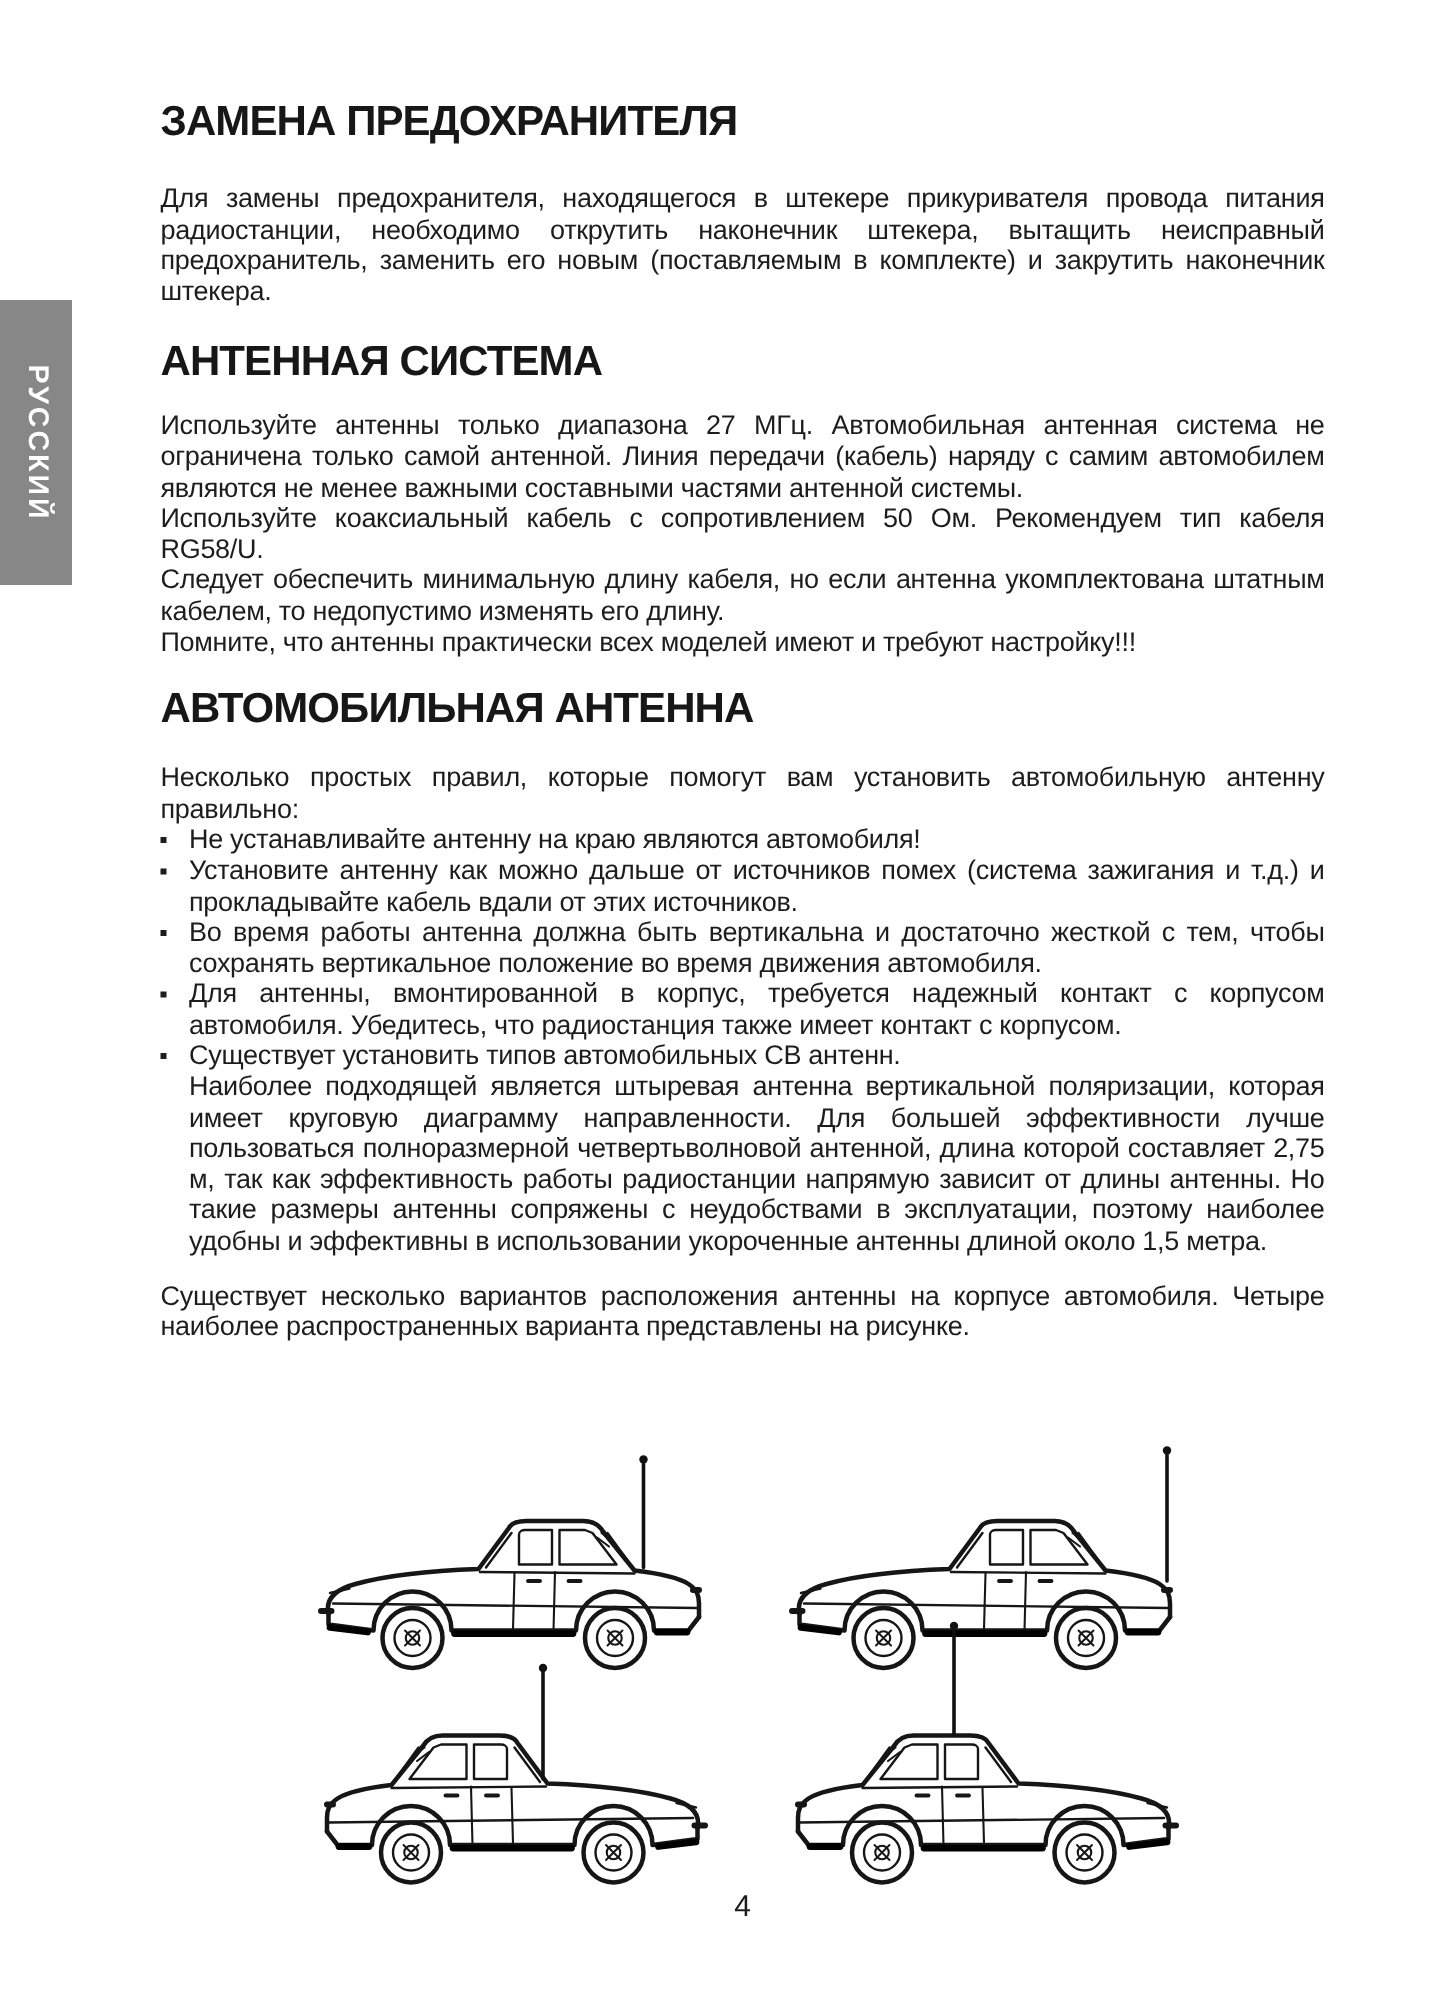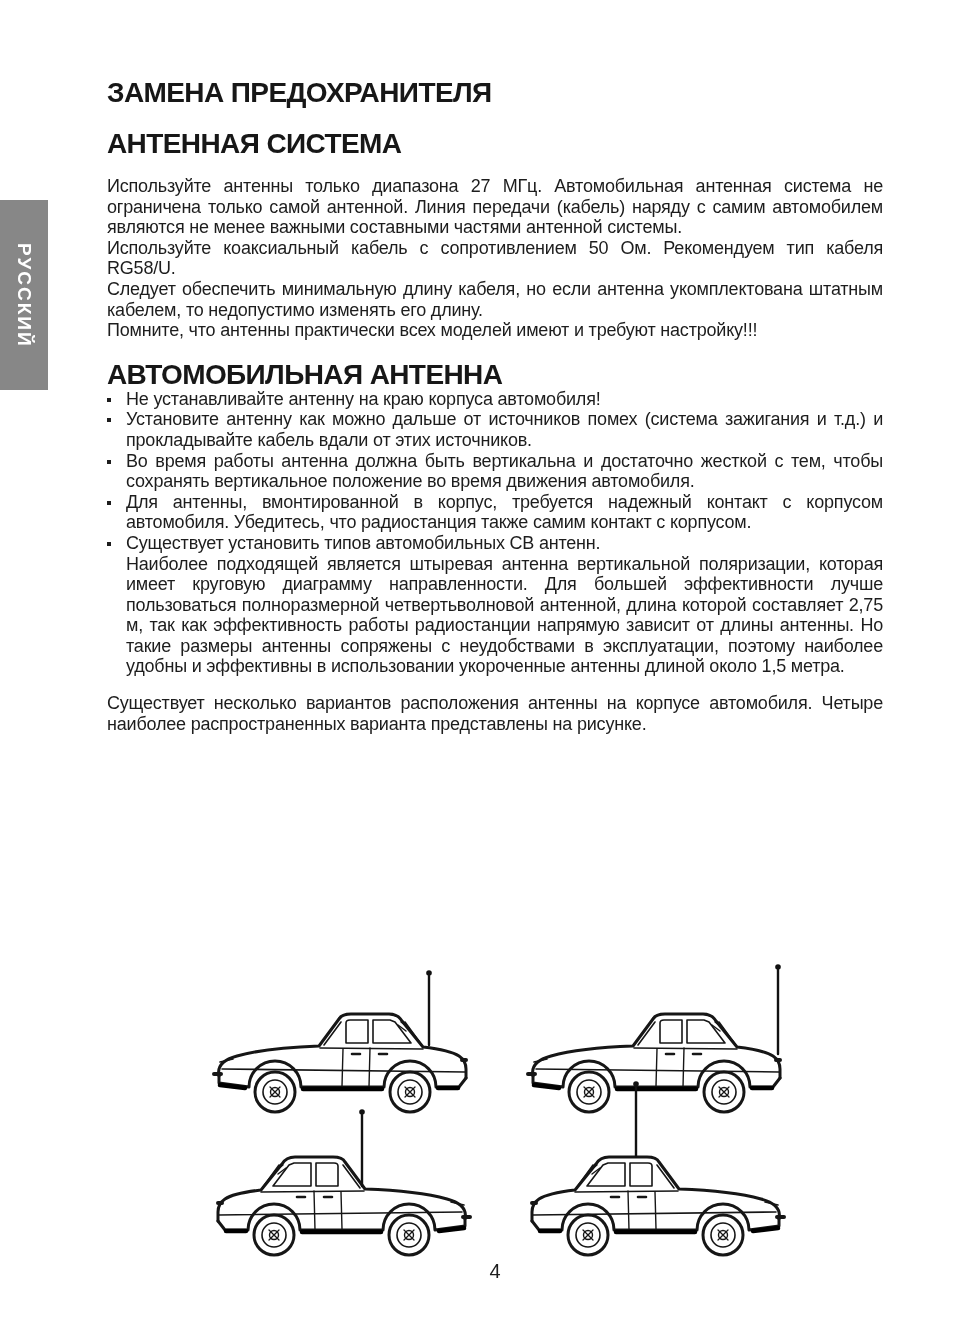--- a/index.html
+++ b/index.html
@@ -10,21 +10,21 @@
   
   .lang-tab {
     position:absolute; left:0; top:200px; width:48px; height:190px;
     background:#878787; display:flex; align-items:center; justify-content:center;
   }
   .lang-tab .vtext {
     writing-mode:vertical-rl; text-orientation:mixed;
     color:#ffffff; font-weight:bold; font-size:19px; letter-spacing:2px;
   }
   
-  .content { position:absolute; left:107px; top:16px; width:776px; }
+  .content { position:absolute; left:107px; top:4px; width:776px; }
   .sec-title {
     font-size:28px; font-weight:bold; color:#171717;
     letter-spacing:-0.6px; line-height:1; margin:0;
   }
   .t1 { margin-top:63px; }
   .t2 { margin-top:23px; }
   .t3 { margin-top:20px; }
   .body-text {
     font-size:18px; line-height:20.6px; letter-spacing:-0.2px;
     text-align:justify; color:#1d1d1d;
@@ -56,55 +56,57 @@
 
 <div class="page">
 
   <div class="lang-tab">
     <span class="vtext">РУССКИЙ</span>
   </div>
 
   <div class="content">
 
     <h1 class="sec-title t1">ЗАМЕНА ПРЕДОХРАНИТЕЛЯ</h1>
+    <div class="body-text fuse-p">Для замены предохранителя, находящегося в штекере прикуривателя провода питания радиостанции, необходимо открутить наконечник штекера, вытащить неисправный предохранитель, заменить его новым (поставляемым в комплекте) и закрутить наконечник штекера.</div>
 
     <h1 class="sec-title t2">АНТЕННАЯ СИСТЕМА</h1>
     <div class="para-block">
       <div class="body-text">Используйте антенны только диапазона 27 МГц. Автомобильная антенная система не ограничена только самой антенной. Линия передачи (кабель) наряду с самим автомобилем являются не менее важными составными частями антенной системы.</div>
       <div class="body-text">Используйте коаксиальный кабель с сопротивлением 50 Ом. Рекомендуем тип кабеля RG58/U.</div>
       <div class="body-text">Следует обеспечить минимальную длину кабеля, но если антенна укомплектована штатным кабелем, то недопустимо изменять его длину.</div>
       <div class="body-text">Помните, что антенны практически всех моделей имеют и требуют настройку!!!</div>
     </div>
 
     <h1 class="sec-title t3">АВТОМОБИЛЬНАЯ АНТЕННА</h1>
+    <div class="body-text intro">Несколько простых правил, которые помогут вам установить автомобильную антенну правильно:</div>
 
     <div class="blist body-text">
       <div class="bitem">
         <div class="bmark">
             <div class="sq"></div>
           </div>
-        <div class="btext">Не устанавливайте антенну на краю корпуса автомобиля!</div>
+        <div class="btext">Не устанавливайте антенну на краю являются автомобиля!</div>
       </div>
       <div class="bitem">
         <div class="bmark">
             <div class="sq"></div>
           </div>
         <div class="btext">Установите антенну как можно дальше от источников помех (система зажигания и т.д.) и прокладывайте кабель вдали от этих источников.</div>
       </div>
       <div class="bitem">
         <div class="bmark">
             <div class="sq"></div>
           </div>
         <div class="btext">Во время работы антенна должна быть вертикальна и достаточно жесткой с тем, чтобы сохранять вертикальное положение во время движения автомобиля.</div>
       </div>
       <div class="bitem">
         <div class="bmark">
             <div class="sq"></div>
           </div>
-        <div class="btext">Для антенны, вмонтированной в корпус, требуется надежный контакт с корпусом автомобиля. Убедитесь, что радиостанция также самим контакт с корпусом.</div>
+        <div class="btext">Для антенны, вмонтированной в корпус, требуется надежный контакт с корпусом автомобиля. Убедитесь, что радиостанция также имеет контакт с корпусом.</div>
       </div>
       <div class="bitem">
         <div class="bmark">
             <div class="sq"></div>
           </div>
         <div class="btext">
           <div>Существует установить типов автомобильных СВ антенн.</div>
           <div>Наиболее подходящей является штыревая антенна вертикальной поляризации, которая имеет круговую диаграмму направленности. Для большей эффективности лучше пользоваться полноразмерной четвертьволновой антенной, длина которой составляет 2,75 м, так как эффективность работы радиостанции напрямую зависит от длины антенны. Но такие размеры антенны сопряжены с неудобствами в эксплуатации, поэтому наиболее удобны и эффективны в использовании укороченные антенны длиной около 1,5 метра.</div>
         </div>
       </div>

